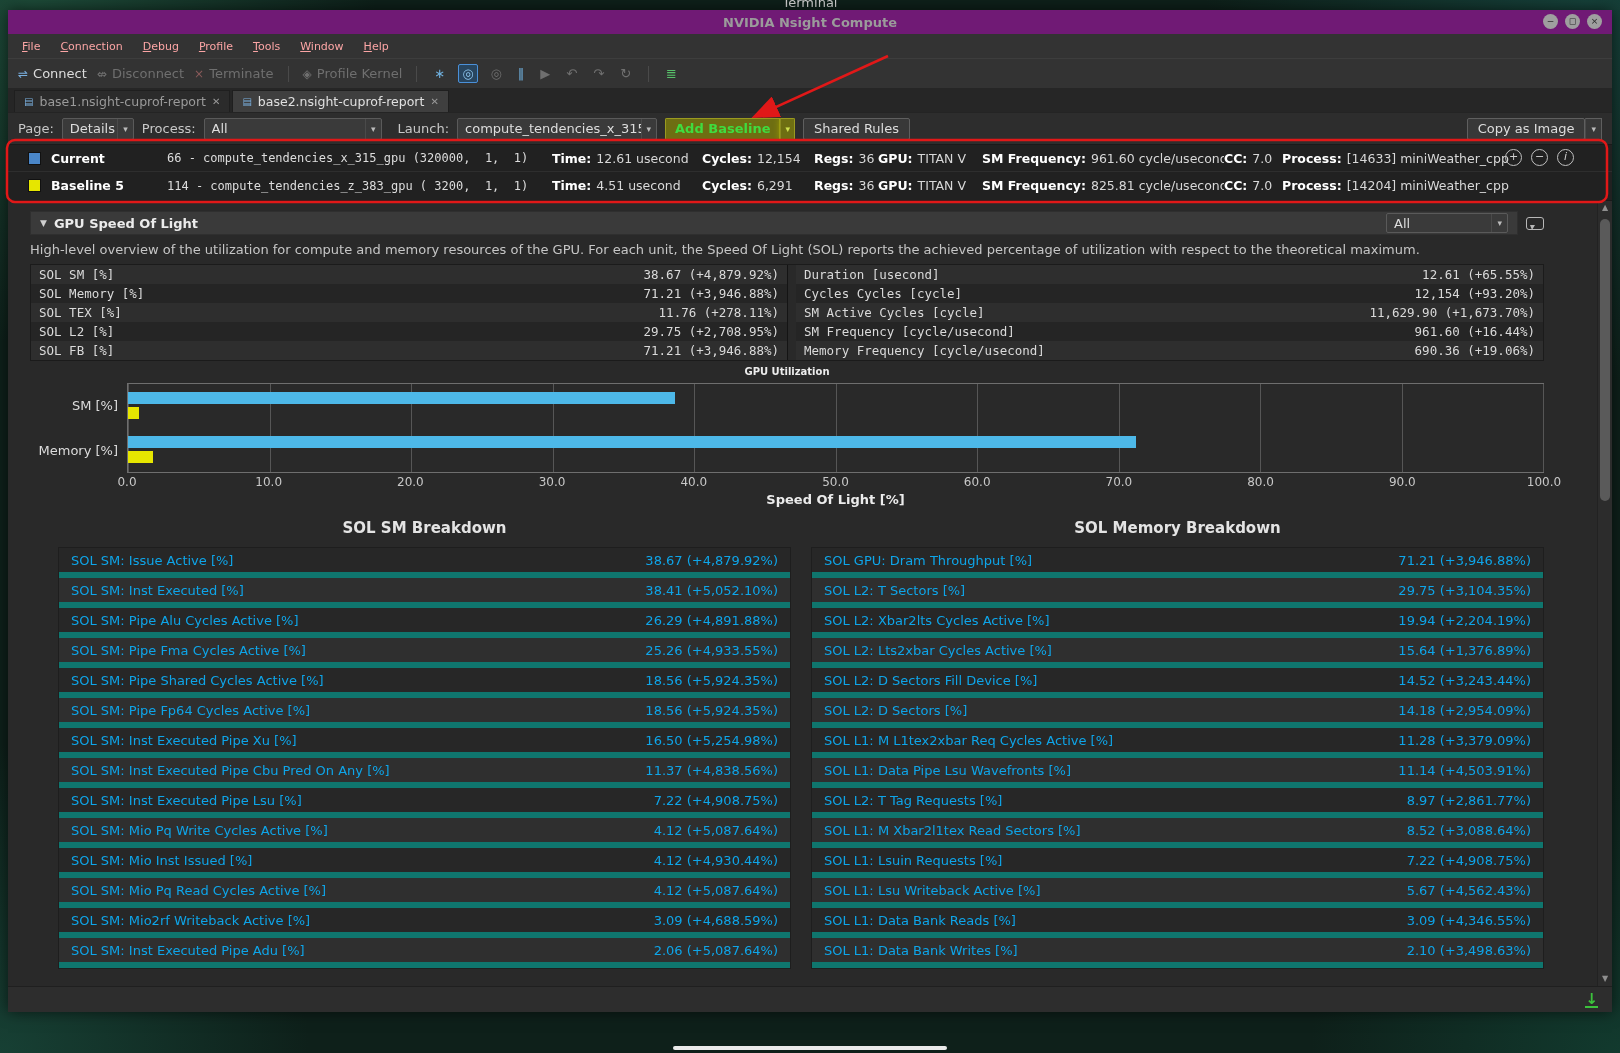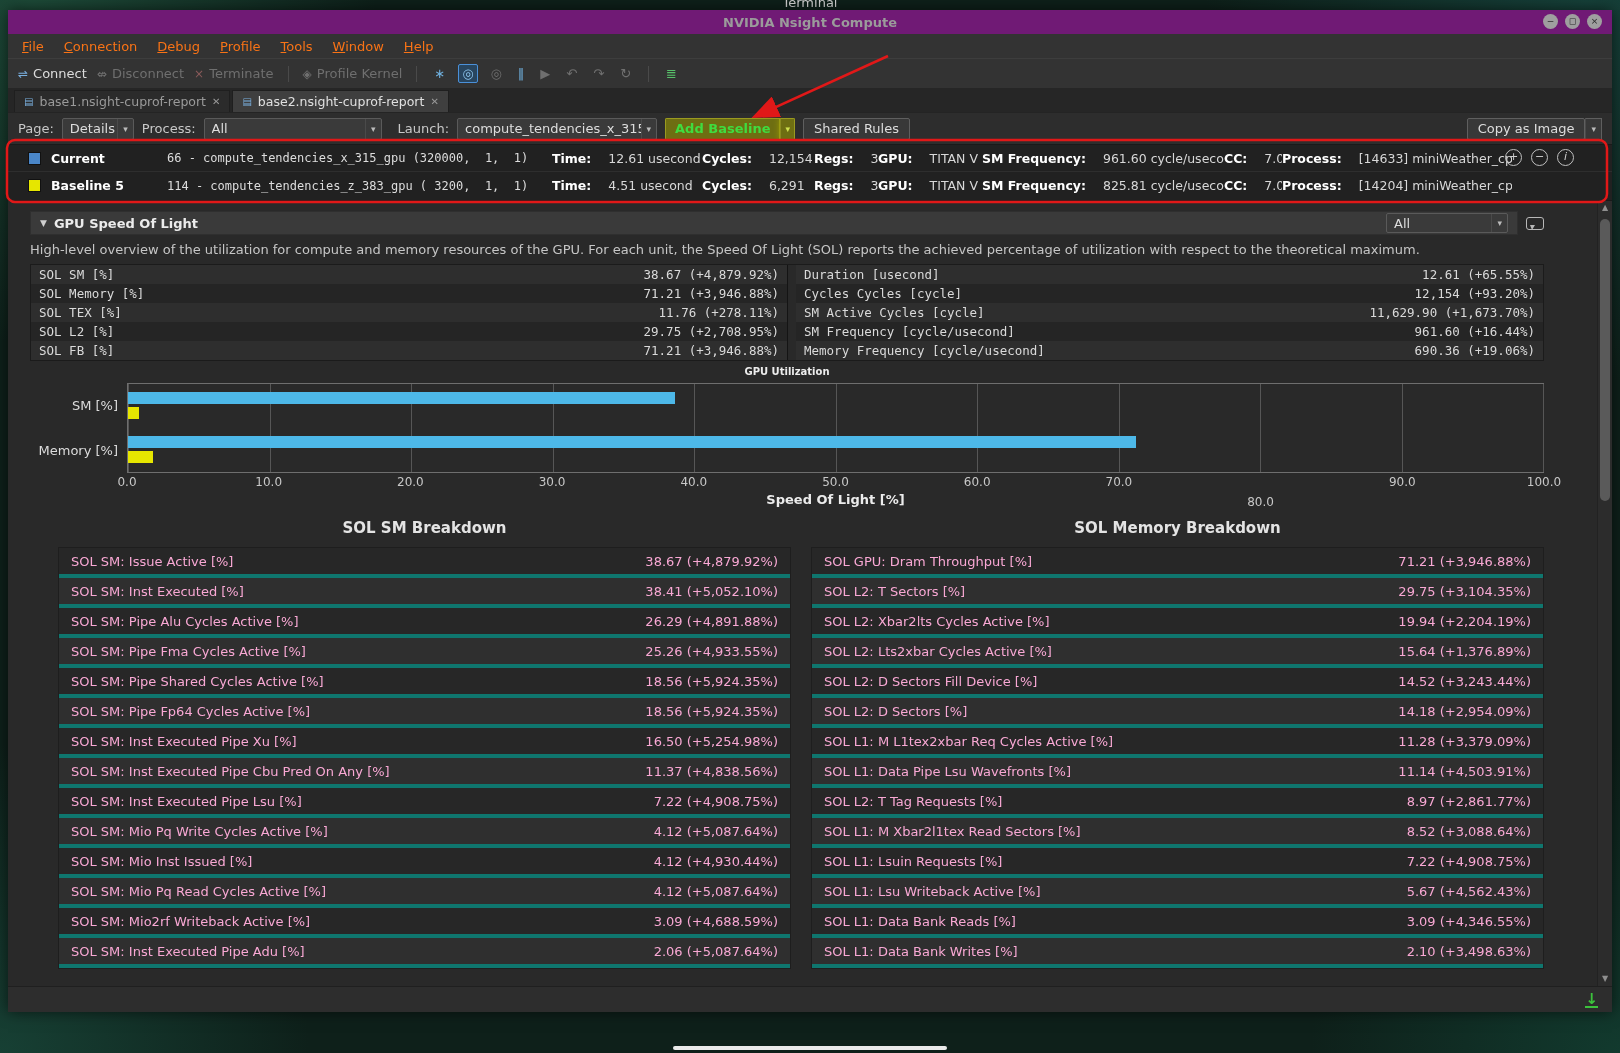--- a/index.html
+++ b/index.html
@@ -20,21 +20,21 @@
   .dock-line { position:absolute; bottom:3px; left:50%; transform:translateX(-50%); width:274px; height:4px; border-radius:2px; background:#eaeaea; z-index:1; }
 
   .window { position:absolute; left:8px; top:10px; width:1604px; height:1002px; background:#2e2e2e; box-shadow:0 0 14px rgba(0,0,0,.6); z-index:2; display:flex; flex-direction:column; }
 
   .titlebar { height:24px; background:#701a75; position:relative; display:flex; align-items:center; justify-content:center; flex:0 0 auto; }
   .titlebar .title { font-size:13px; color:#9b9b9b; font-weight:bold; }
   .win-controls { position:absolute; right:10px; top:4px; display:flex; gap:7px; }
   .win-btn { width:15px; height:15px; border-radius:50%; background:#9f9f9f; color:#2b2b2b; font-size:9px; line-height:15px; text-align:center; cursor:pointer; }
 
   .menubar { height:24px; background:#333; display:flex; align-items:center; padding-left:14px; gap:20px; flex:0 0 auto; }
-  .menu-item { font-size:13px; color:#f97316; cursor:pointer; }
+  .menu-item { font-size:11px; color:#fca5a5; cursor:pointer; }
   .menu-item::first-letter { text-decoration:underline; }
 
   .toolbar { height:30px; background:#333; border-top:1px solid #3d3d3d; display:flex; align-items:center; padding-left:10px; gap:10px; flex:0 0 auto; font-size:13px; }
   .tb-item { display:flex; align-items:center; gap:5px; }
   .tb-label { color:#dcdcdc; }
   .tb-label.disabled { color:#6f6f6f; }
   .tb-icon { font-size:12px; }
   .tb-sep { width:1px; height:16px; background:#4a4a4a; margin:0 4px; }
   .tb-iconbtn { font-size:13px; color:#6f6f6f; padding:1px 3px; cursor:pointer; }
   .tb-iconbtn.blue { color:#6fb0de; }
@@ -59,21 +59,21 @@
   .addbaseline-arrow { background:#6e6e12; border:1px solid #9a9a20; border-left:1px solid #8a8a20; color:#cfe04f; font-size:9px; display:flex; align-items:center; padding:0 4px; cursor:pointer; box-shadow:0 0 7px #a0a000; }
   .right-group { margin-left:auto; display:inline-flex; }
   .copyimg-arrow { background:#383838; border:1px solid #5f5f5f; border-left:1px solid #4a4a4a; color:#bbb; font-size:9px; display:flex; align-items:center; padding:0 5px; cursor:pointer; }
 
   .baseline-area { height:56px; background:#212121; position:relative; flex:0 0 auto; border-top:1px solid #1a1a1a; }
   .b-row { height:27px; display:flex; align-items:center; padding-left:20px; font-size:12.5px; }
   .b-row:first-child { border-bottom:1px solid #2e2e2e; }
   .swatch { width:13px; height:13px; margin-right:10px; flex:0 0 auto; border:1px solid #111; }
   .b-name { width:116px; font-weight:bold; color:#fff; }
   .b-kernel { width:385px; font-family:"DejaVu Sans Mono", monospace; font-size:12px; color:#ddd; white-space:pre; overflow:hidden; }
-  .pair { display:inline-flex; white-space:nowrap; overflow:hidden;gap:12px; }
+  .pair { display:inline-flex; white-space:nowrap; overflow:hidden; }
   .pair b { color:#fff; margin-right:5px; }
   .pair span { color:#d8d8d8; }
   .p-time{width:150px;} .p-cycles{width:112px;} .p-regs{width:64px;} .p-gpu{width:104px;} .p-smf{width:242px;} .p-cc{width:58px;} .p-proc{width:230px;}
   .baseline-icons { position:absolute; right:38px; top:4px; display:flex; gap:9px; }
   .circle-btn { width:17px; height:17px; border-radius:50%; border:1.5px solid #c0c0c0; color:#d0d0d0; font-size:11px; line-height:14px; text-align:center; cursor:pointer; }
 
   .content { flex:1; background:#292929; border-top:1px solid #1a1a1a; position:relative; overflow:hidden; }
   .inner { margin-left:22px; margin-right:68px; }
 
   .header-row { display:flex; align-items:center; margin-top:10px; gap:8px; }
@@ -105,21 +105,21 @@
   .chart-bar[data-series="0"] { top:8px; }
   .chart-bar[data-series="1"] { top:23px; }
   .chart-ticks { margin-left:97px; position:relative; height:17px; }
   .chart-tick { position:absolute; transform:translateX(-50%); font-size:12px; color:#c8c8c8; top:2px; }
   .chart-xlabel { margin-left:97px; text-align:center; font-size:13px; font-weight:bold; color:#ececec; margin-top:2px; }
 
   .bd-titles { display:grid; grid-template-columns:1fr 1fr; column-gap:20px; margin-top:12px; margin-left:50px; }
   .bd-title { text-align:center; font-size:15px; font-weight:bold; color:#e4e4e4; }
   .bd-tables { display:grid; grid-template-columns:1fr 1fr; column-gap:20px; margin-top:10px; margin-left:50px; }
   .bd-table { border:1px solid #1e1e1e; }
-  .bd-row { height:30px; display:flex; justify-content:space-between; align-items:center; padding:0 12px; font-size:13px; color:#f9a8d4; border-bottom:4px solid #0f766e; }
+  .bd-row { height:30px; display:flex; justify-content:space-between; align-items:center; padding:0 12px; font-size:13px; color:#0ea5e9; border-bottom:6px solid #0f766e; }
   .bd-table > .bd-row:nth-child(even) { background:#2f2f2f; }
   .bd-table > .bd-row:nth-child(odd)  { background:#272727; }
 
   .scrollbar { position:absolute; top:0; right:0; bottom:0; width:15px; background:#2c2c2c; border-left:1px solid #222; }
   .sb-arrow { position:absolute; left:0; right:0; height:14px; text-align:center; font-size:8px; color:#8f8f8f; line-height:14px; cursor:pointer; }
   .sb-arrow.up { top:0; } .sb-arrow.down { bottom:0; }
   .sb-thumb { position:absolute; left:2px; right:2px; top:18px; height:282px; background:#5a5a5a; border-radius:6px; cursor:grab; }
 
   .statusbar { height:26px; background:#2d2d2d; border-top:1px solid #1f1f1f; flex:0 0 auto; display:flex; align-items:center; justify-content:flex-end; padding-right:14px; }
   .dl-icon { color:#3cc23c; font-weight:bold; font-size:15px; line-height:14px; border-bottom:2px solid #3cc23c; cursor:pointer; }
@@ -407,21 +407,21 @@
       </div>
       <div class="chart-ticks">
           <span class="chart-tick" style="left: 0%;">0.0</span>
           <span class="chart-tick" style="left: 10%;">10.0</span>
           <span class="chart-tick" style="left: 20%;">20.0</span>
           <span class="chart-tick" style="left: 30%;">30.0</span>
           <span class="chart-tick" style="left: 40%;">40.0</span>
           <span class="chart-tick" style="left: 50%;">50.0</span>
           <span class="chart-tick" style="left: 60%;">60.0</span>
           <span class="chart-tick" style="left: 70%;">70.0</span>
-          <span class="chart-tick" style="left: 80%; margin-top: 20px;">80.0</span>
+          <span class="chart-tick" style="left: 80%;">80.0</span>
           <span class="chart-tick" style="left: 90%;">90.0</span>
           <span class="chart-tick" style="left: 100%;">100.0</span>
         </div>
       <div class="chart-xlabel">Speed Of Light [%]</div>
     </div>
 
     <div class="bd-titles inner" style="margin-right:68px;">
       <div class="bd-title">SOL SM Breakdown</div>
       <div class="bd-title">SOL Memory Breakdown</div>
     </div>

